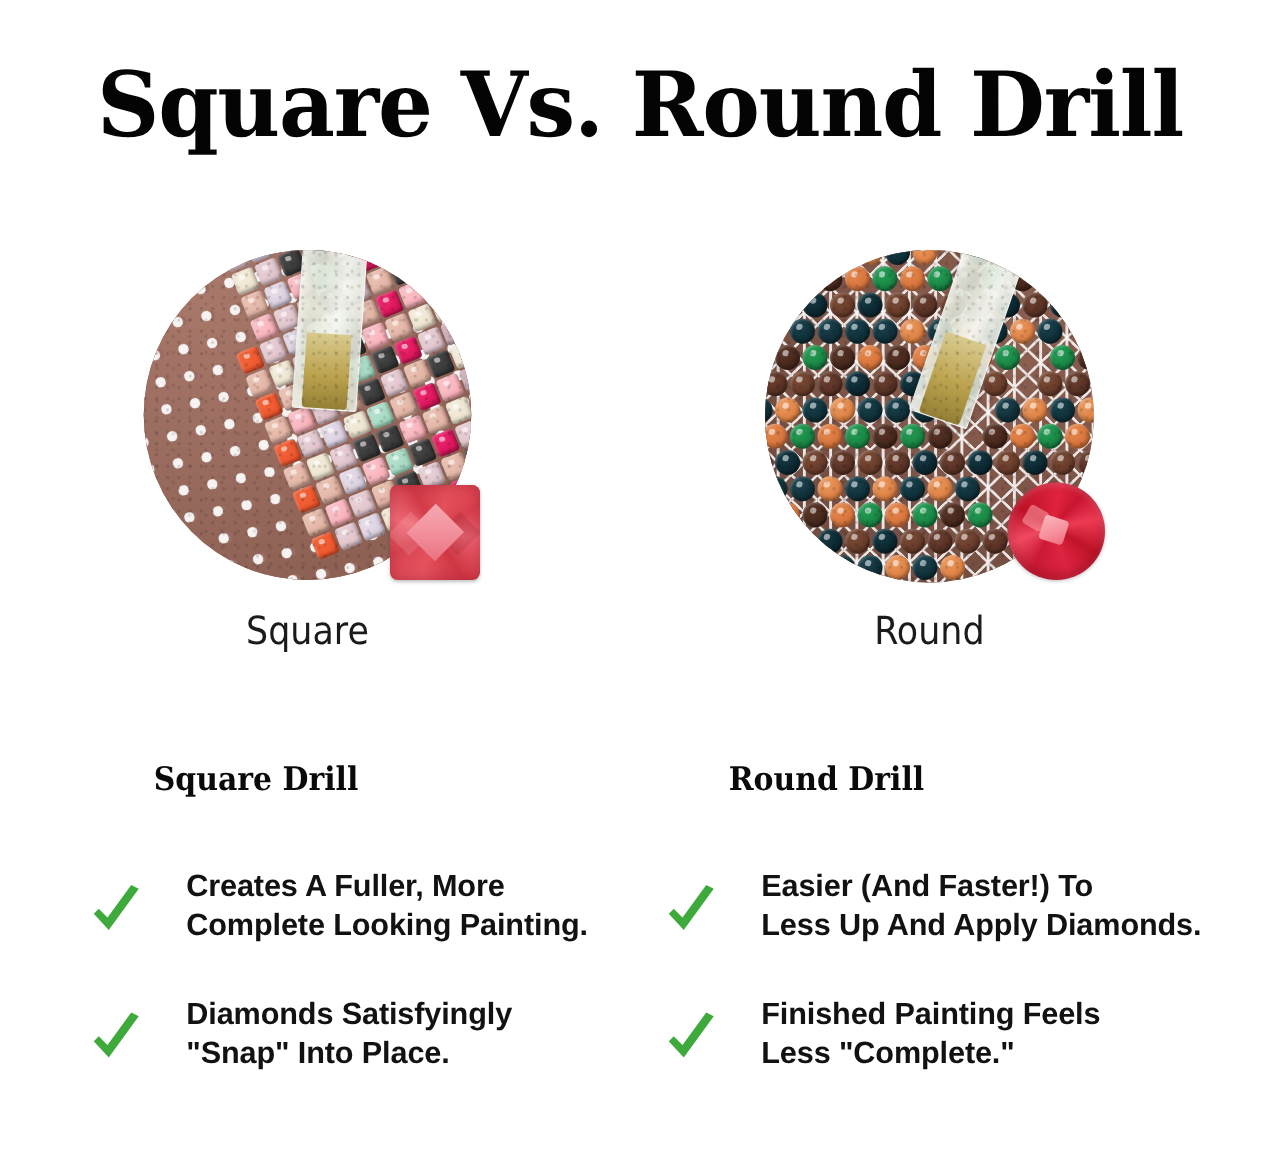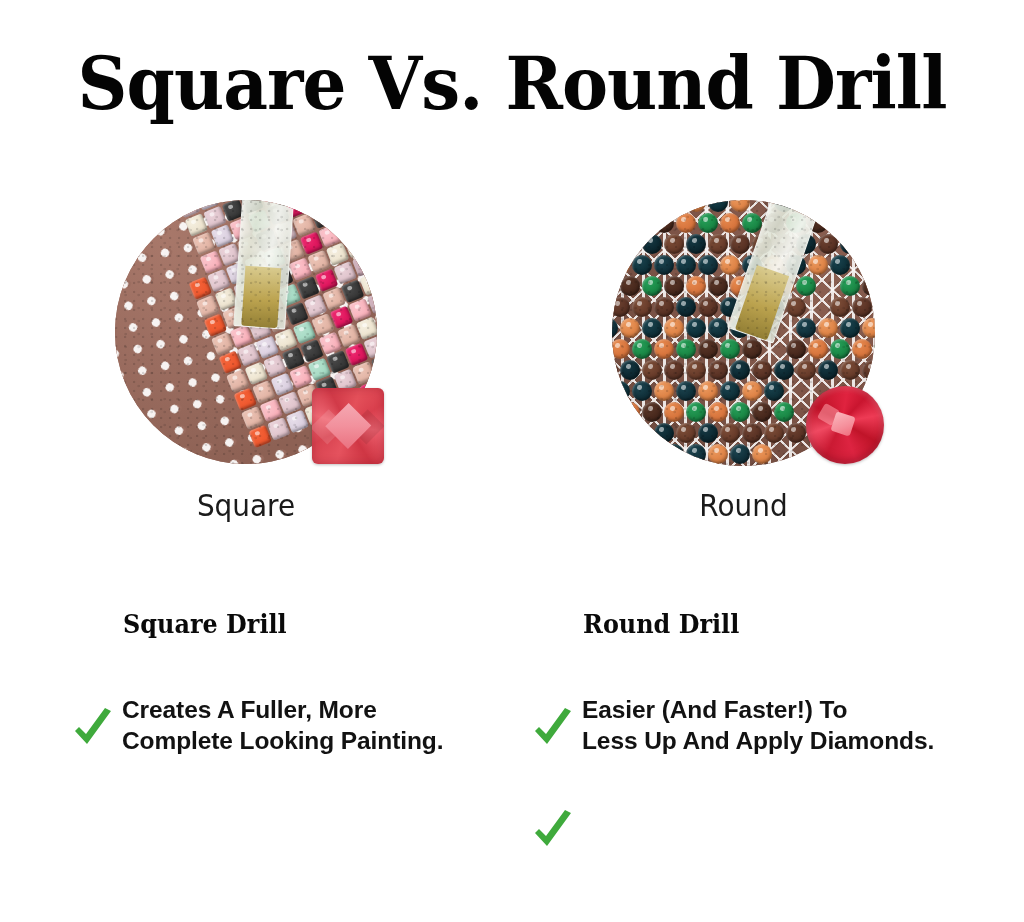--- a/index.html
+++ b/index.html
@@ -241,20 +241,21 @@
   .bullets { position: absolute; width: 430px; }
   .bullets-left  { left: 72px;  top: 694px; }
   .bullets-right { left: 532px; top: 694px; }
 
   .bullet {
     position: relative;
     display: flex;
     align-items: center;
     min-height: 62px;
     margin-bottom: 40px;
+    gap: 27px;
   }
   .check {
     flex: 0 0 auto;
     width: 42px;
     height: 44px;
     margin-right: 8px;
     position: relative;
     top: 4px;
   }
   .check svg { display: block; }
@@ -648,33 +649,44 @@
 
 <div class="bullets bullets-left">
   <div class="bullet">
     <span class="check">
       <svg width="42" height="44" viewBox="0 0 42 44">
           <path d="M3 24 L15 37 L39 4 L33 1 L14 27 L7 20 Z" fill="#3faa3c"></path>
         </svg>
     </span>
     <span class="bullet-text">Creates A Fuller, More
 Complete Looking Painting.</span>
+  </div>
+  <div class="bullet">
+    <span class="check">
+      <svg width="42" height="44" viewBox="0 0 42 44">
+          <path d="M3 24 L15 37 L39 4 L33 1 L14 27 L7 20 Z" fill="#3faa3c"></path>
+        </svg>
+    </span>
+    <span class="bullet-text">Diamonds Satisfyingly
+"Snap" Into Place.</span>
   </div>
 </div>
 
 <div class="bullets bullets-right">
   <div class="bullet">
     <span class="check">
       <svg width="42" height="44" viewBox="0 0 42 44">
           <path d="M3 24 L15 37 L39 4 L33 1 L14 27 L7 20 Z" fill="#3faa3c"></path>
         </svg>
     </span>
     <span class="bullet-text">Easier (And Faster!) To
 Less Up And Apply Diamonds.</span>
   </div>
   <div class="bullet">
     <span class="check">
       <svg width="42" height="44" viewBox="0 0 42 44">
           <path d="M3 24 L15 37 L39 4 L33 1 L14 27 L7 20 Z" fill="#3faa3c"></path>
         </svg>
     </span>
+    <span class="bullet-text">Finished Painting Feels
+Less "Complete."</span>
   </div>
 </div>
 
 </body></html>

